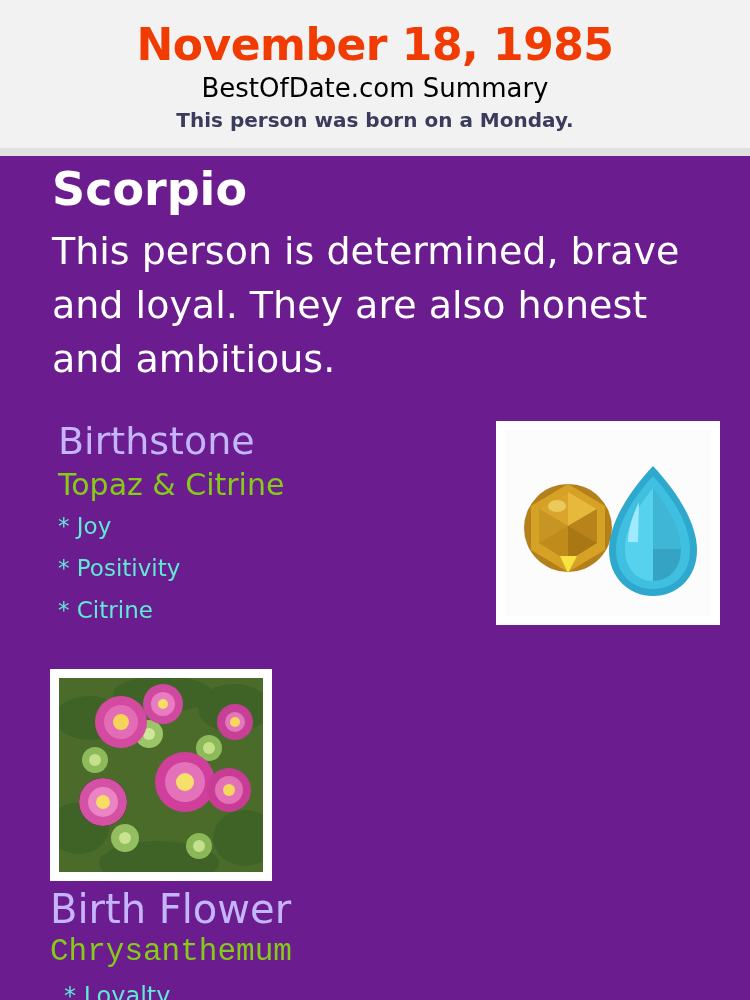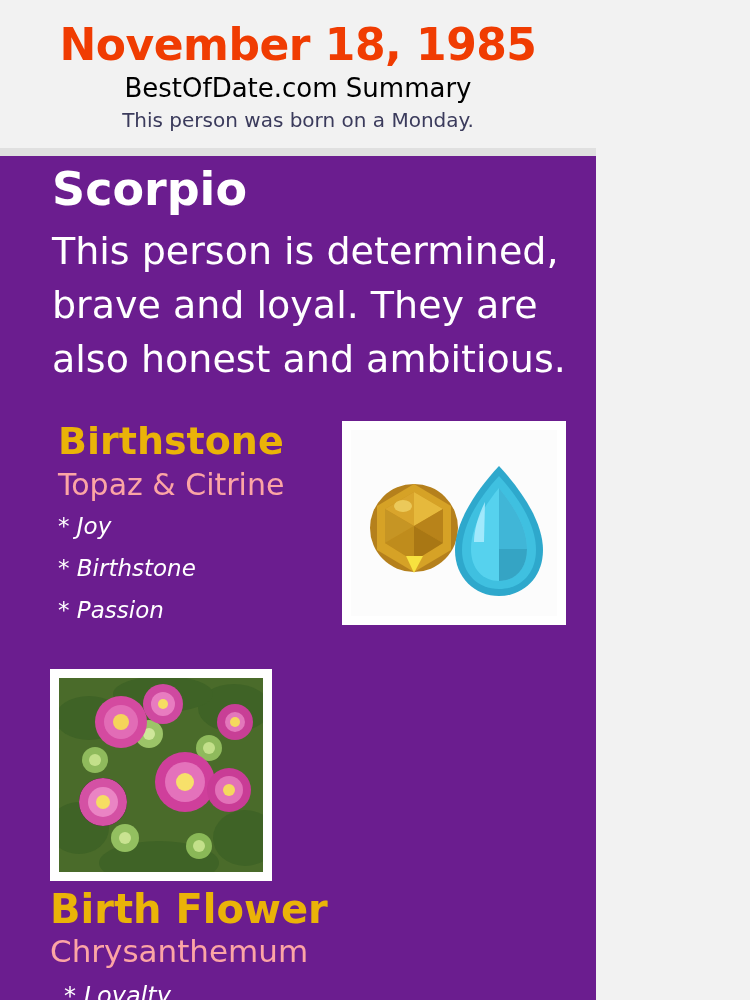--- a/index.html
+++ b/index.html
@@ -8,21 +8,21 @@
   }
   body {
     width: 750px;
     height: 1000px;
     background: #f2f2f2;
     font-family: "DejaVu Sans", sans-serif;
     overflow: hidden;
   }
   .page {
     position: relative;
-    width: 596px;
+    width: 750px;
     height: 1000px;
     background: #6b1d8f;
     display: flex;
     flex-direction: column;
   }
 
   
   .header {
     background: #f2f2f2;
     padding: 22px 20px 16px 20px;
@@ -41,20 +41,21 @@
     color: #000000;
     font-size: 26px;
     line-height: 1.15;
     margin: 0 0 4px 0;
   }
   .header-sub {
     color: #3b3b5c;
     font-size: 20px;
     line-height: 1.2;
     margin: 0;
+    font-weight: bold;
   }
   .header-rule {
     height: 8px;
     background: #e0e0e0;
     flex: 0 0 auto;
   }
 
   
   .body {
     flex: 1 1 auto;
@@ -87,42 +88,41 @@
     align-items: flex-start;
     justify-content: space-between;
     margin-bottom: 28px;
   }
   .stone-text {
     flex: 1 1 auto;
     padding-left: 8px;
   }
   .section-title {
     font-size: 38px;
-    font-weight: bold;
+    font-weight: normal;
     line-height: 1.1;
     margin: 0 0 4px 0;
-    color: #eab308;
+    color: #c4b5fd;
   }
   .section-sub {
     font-size: 30px;
     line-height: 1.2;
     margin: 0 0 12px 0;
-    color: #fca5a5;
+    color: #84cc16;
   }
   .bullets {
     list-style: none;
     margin: 0;
     padding: 0;
   }
   .bullets li {
     font-size: 23px;
     line-height: 1.0;
     margin: 0 0 19px 0;
-    color: #ffffff;
-    font-style: italic;
+    color: #5eead4;
   }
 
   .photo-frame {
     background: #ffffff;
     padding: 9px;
     box-sizing: border-box;
     flex: 0 0 auto;
   }
   .stone-frame {
     width: 224px;
@@ -156,20 +156,21 @@
     flex: 1 1 auto;
     padding-top: 6px;
   }
   .flower-text .section-title {
     font-size: 40px;
     margin-bottom: 2px;
   }
   .flower-text .section-sub {
     font-size: 31px;
     margin-bottom: 14px;
+    font-family: Liberation Mono, monospace;
   }
   .flower-text .bullets li {
     margin-left: 14px;
     margin-bottom: 20px;
     font-size: 24px;
   }
 </style>
 </head>
 <body>
 
@@ -186,22 +187,22 @@
 
     <div class="sign-name">Scorpio</div>
     <div class="sign-desc">This person is determined, brave and loyal. They are also honest and ambitious.</div>
 
     <div class="stone-section">
       <div class="stone-text">
         <div class="section-title">Birthstone</div>
         <div class="section-sub">Topaz &amp; Citrine</div>
         <ul class="bullets">
           <li>* Joy</li>
-          <li>* Birthstone</li>
-          <li>* Passion</li>
+          <li>* Positivity</li>
+          <li>* Citrine</li>
         </ul>
       </div>
 
       <div class="photo-frame stone-frame">
         <svg class="stone-canvas" viewBox="0 0 206 186">
           <rect x="0" y="0" width="206" height="186" fill="#fcfcfc"></rect>
 
           <g>
             <ellipse cx="63" cy="98" rx="44" ry="44" fill="#b5801c"></ellipse>
             <polygon points="63,54 100,76 100,120 63,142 26,120 26,76" fill="#d6a226"></polygon>

